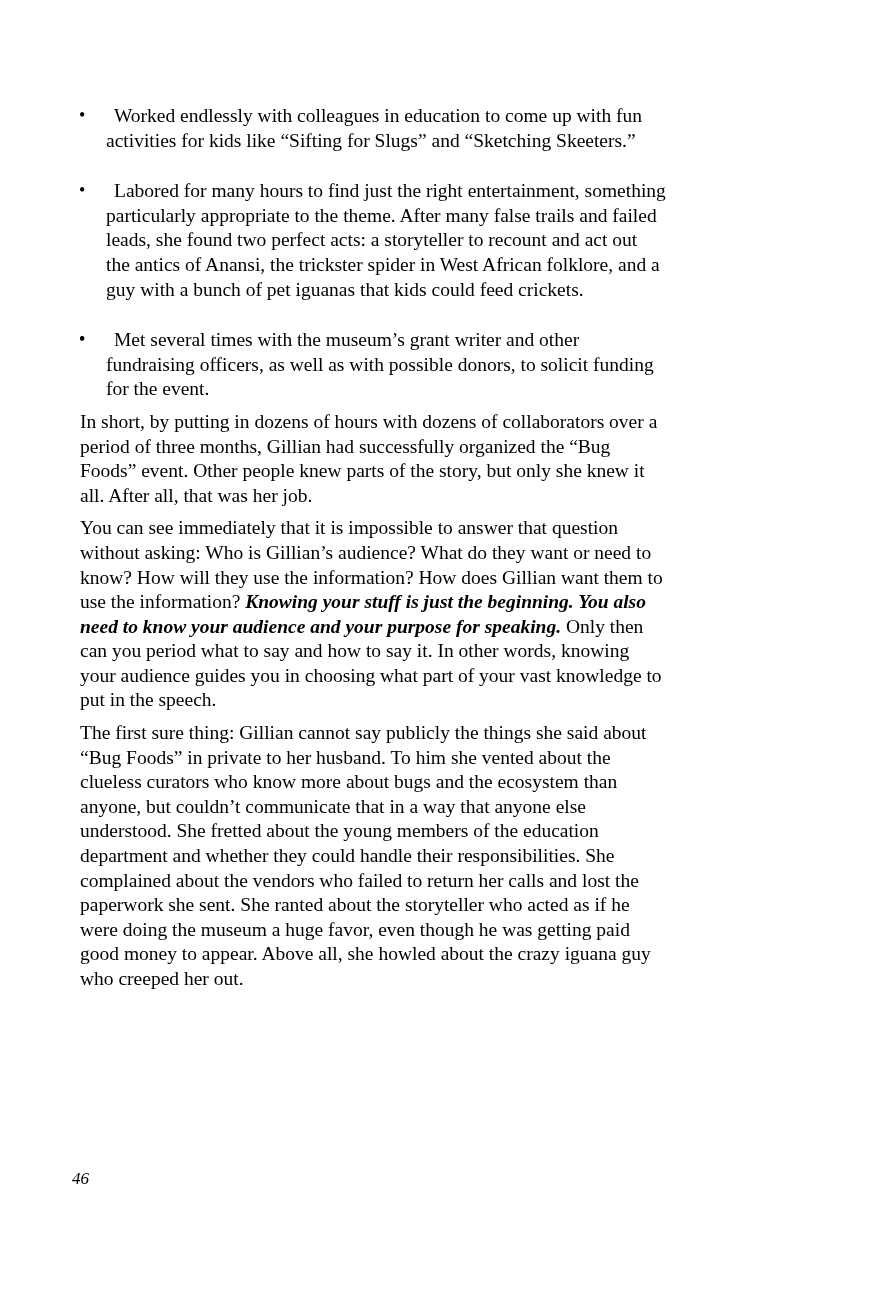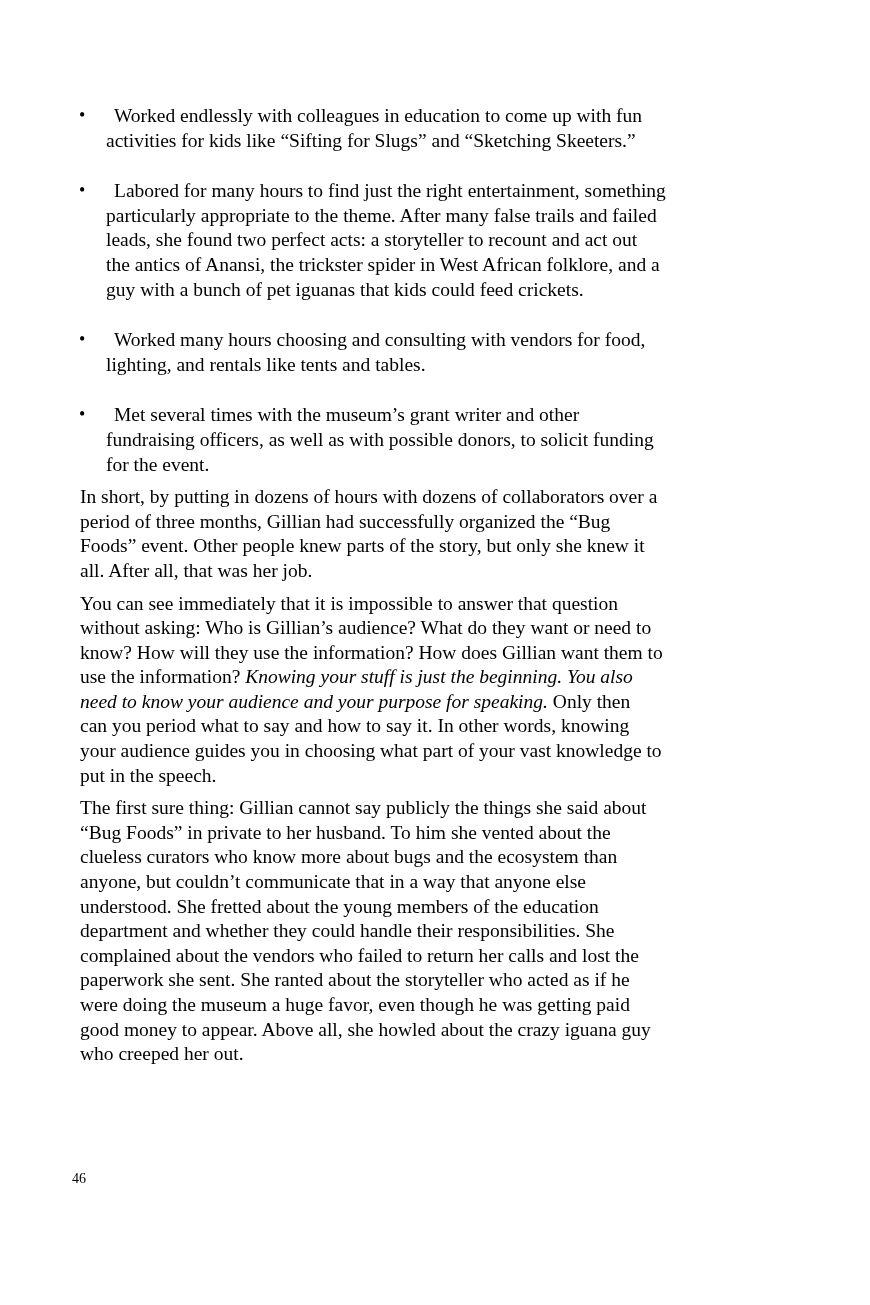--- a/index.html
+++ b/index.html
@@ -39,28 +39,29 @@
     position: absolute;
     left: 7px;
     top: -1px;
     font-size: 18px;
   }
   p.para, .bullet-text {
     margin: 8px;
     white-space: pre-line;
   }
   .emphasis {
-    font-weight: 400;
+    font-weight: 700;
     font-style: italic;
   }
   .page-number {
     position: absolute;
     left: 72px;
     top: 1167px;
-    font-size: 14px;
+    font-size: 17px;
+    font-style: italic;
   }
 </style>
 </head>
 <body>
 
 <div class="page">
   <div class="content">
 
     <ul class="bullet-list">
       <li class="bullet-item">
@@ -71,22 +72,20 @@
       <li class="bullet-item">
         <span class="bullet-glyph">•</span>
         <span class="bullet-text">Labored for many hours to find just the right entertainment, something
 particularly appropriate to the theme. After many false trails and failed
 leads, she found two perfect acts: a storyteller to recount and act out
 the antics of Anansi, the trickster spider in West African folklore, and a
 guy with a bunch of pet iguanas that kids could feed crickets.</span>
       </li>
       <li class="bullet-item">
         <span class="bullet-glyph">•</span>
-        <span class="bullet-text">Worked many hours choosing and consulting with vendors for food,
-lighting, and rentals like tents and tables.</span>
       </li>
       <li class="bullet-item">
         <span class="bullet-glyph">•</span>
         <span class="bullet-text">Met several times with the museum’s grant writer and other
 fundraising officers, as well as with possible donors, to solicit funding
 for the event.</span>
       </li>
     </ul>
 
     <p class="para">In short, by putting in dozens of hours with dozens of collaborators over a

